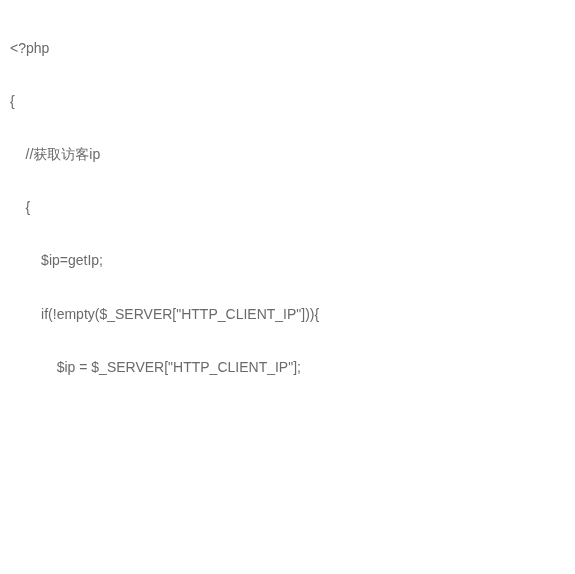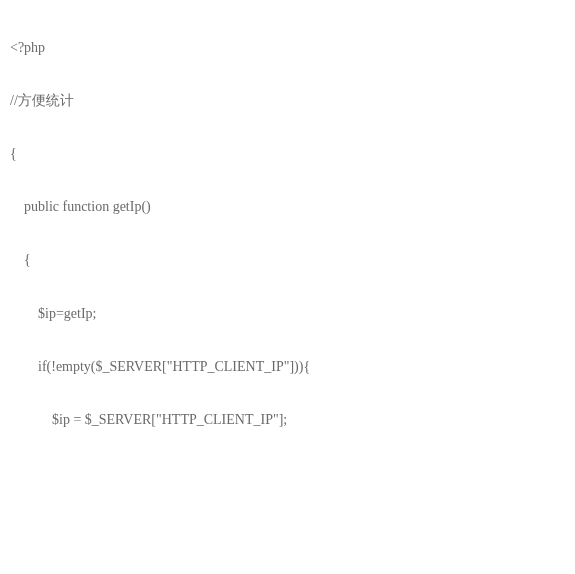--- a/index.html
+++ b/index.html
@@ -1,19 +1,18 @@
 <!DOCTYPE html>
 <html><head>
   <meta charset="utf-8">
   <style>
     * {
       margin: 0;
       padding: 0;
       box-sizing: border-box;
-      font-family: Liberation Serif, serif;
     }
     body {
       background: #ffffff;
       font-family: "Segoe UI", "Microsoft YaHei", Arial, sans-serif;
       font-size: 14px;
       line-height: 1.9;
       color: #6a6a6a;
       padding: 8px 10px;
       width: 575px;
     }
@@ -23,23 +22,22 @@
     }
     .line {
       display: block;
     }
   </style>
 </head>
 <body>
 
 <div class="code-block">
 <span class="line">&lt;?php</span>
-<span class="line">//方便统计</span>
 <span class="line">{</span>
-<span class="line">    public function getIp()</span>
+<span class="line">    //获取访客ip</span>
 <span class="line">    {</span>
 <span class="line">        $ip=getIp;</span>
 <span class="line">        if(!empty($_SERVER["HTTP_CLIENT_IP"])){</span>
 <span class="line">            $ip = $_SERVER["HTTP_CLIENT_IP"];</span>
 
 
 
 
 
 

